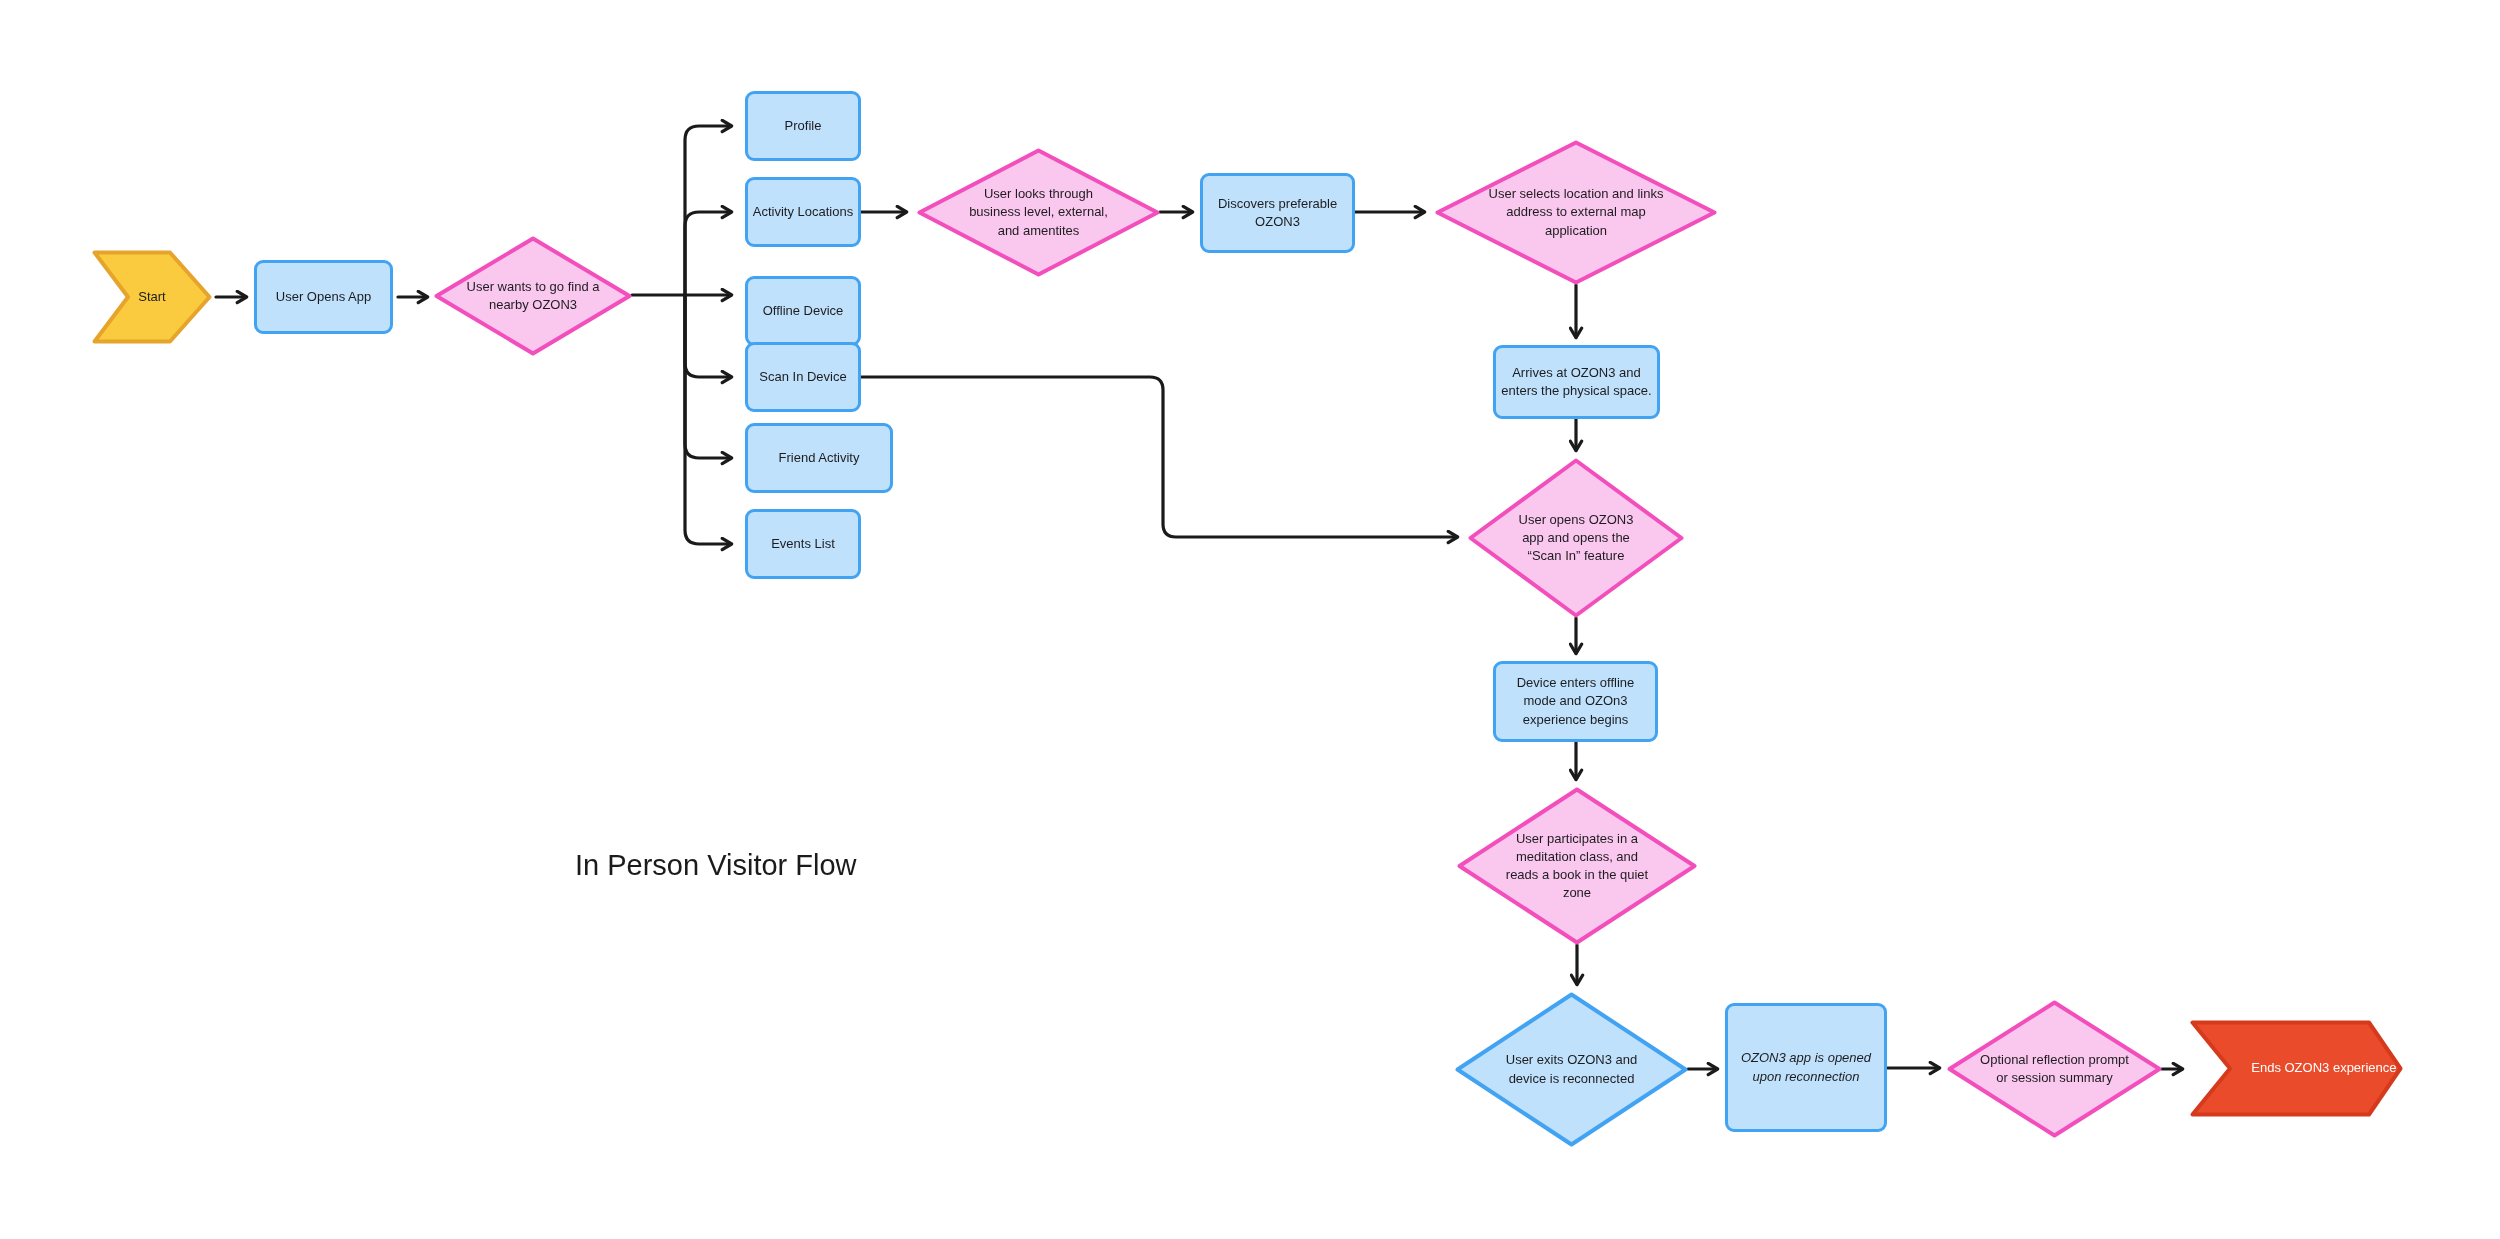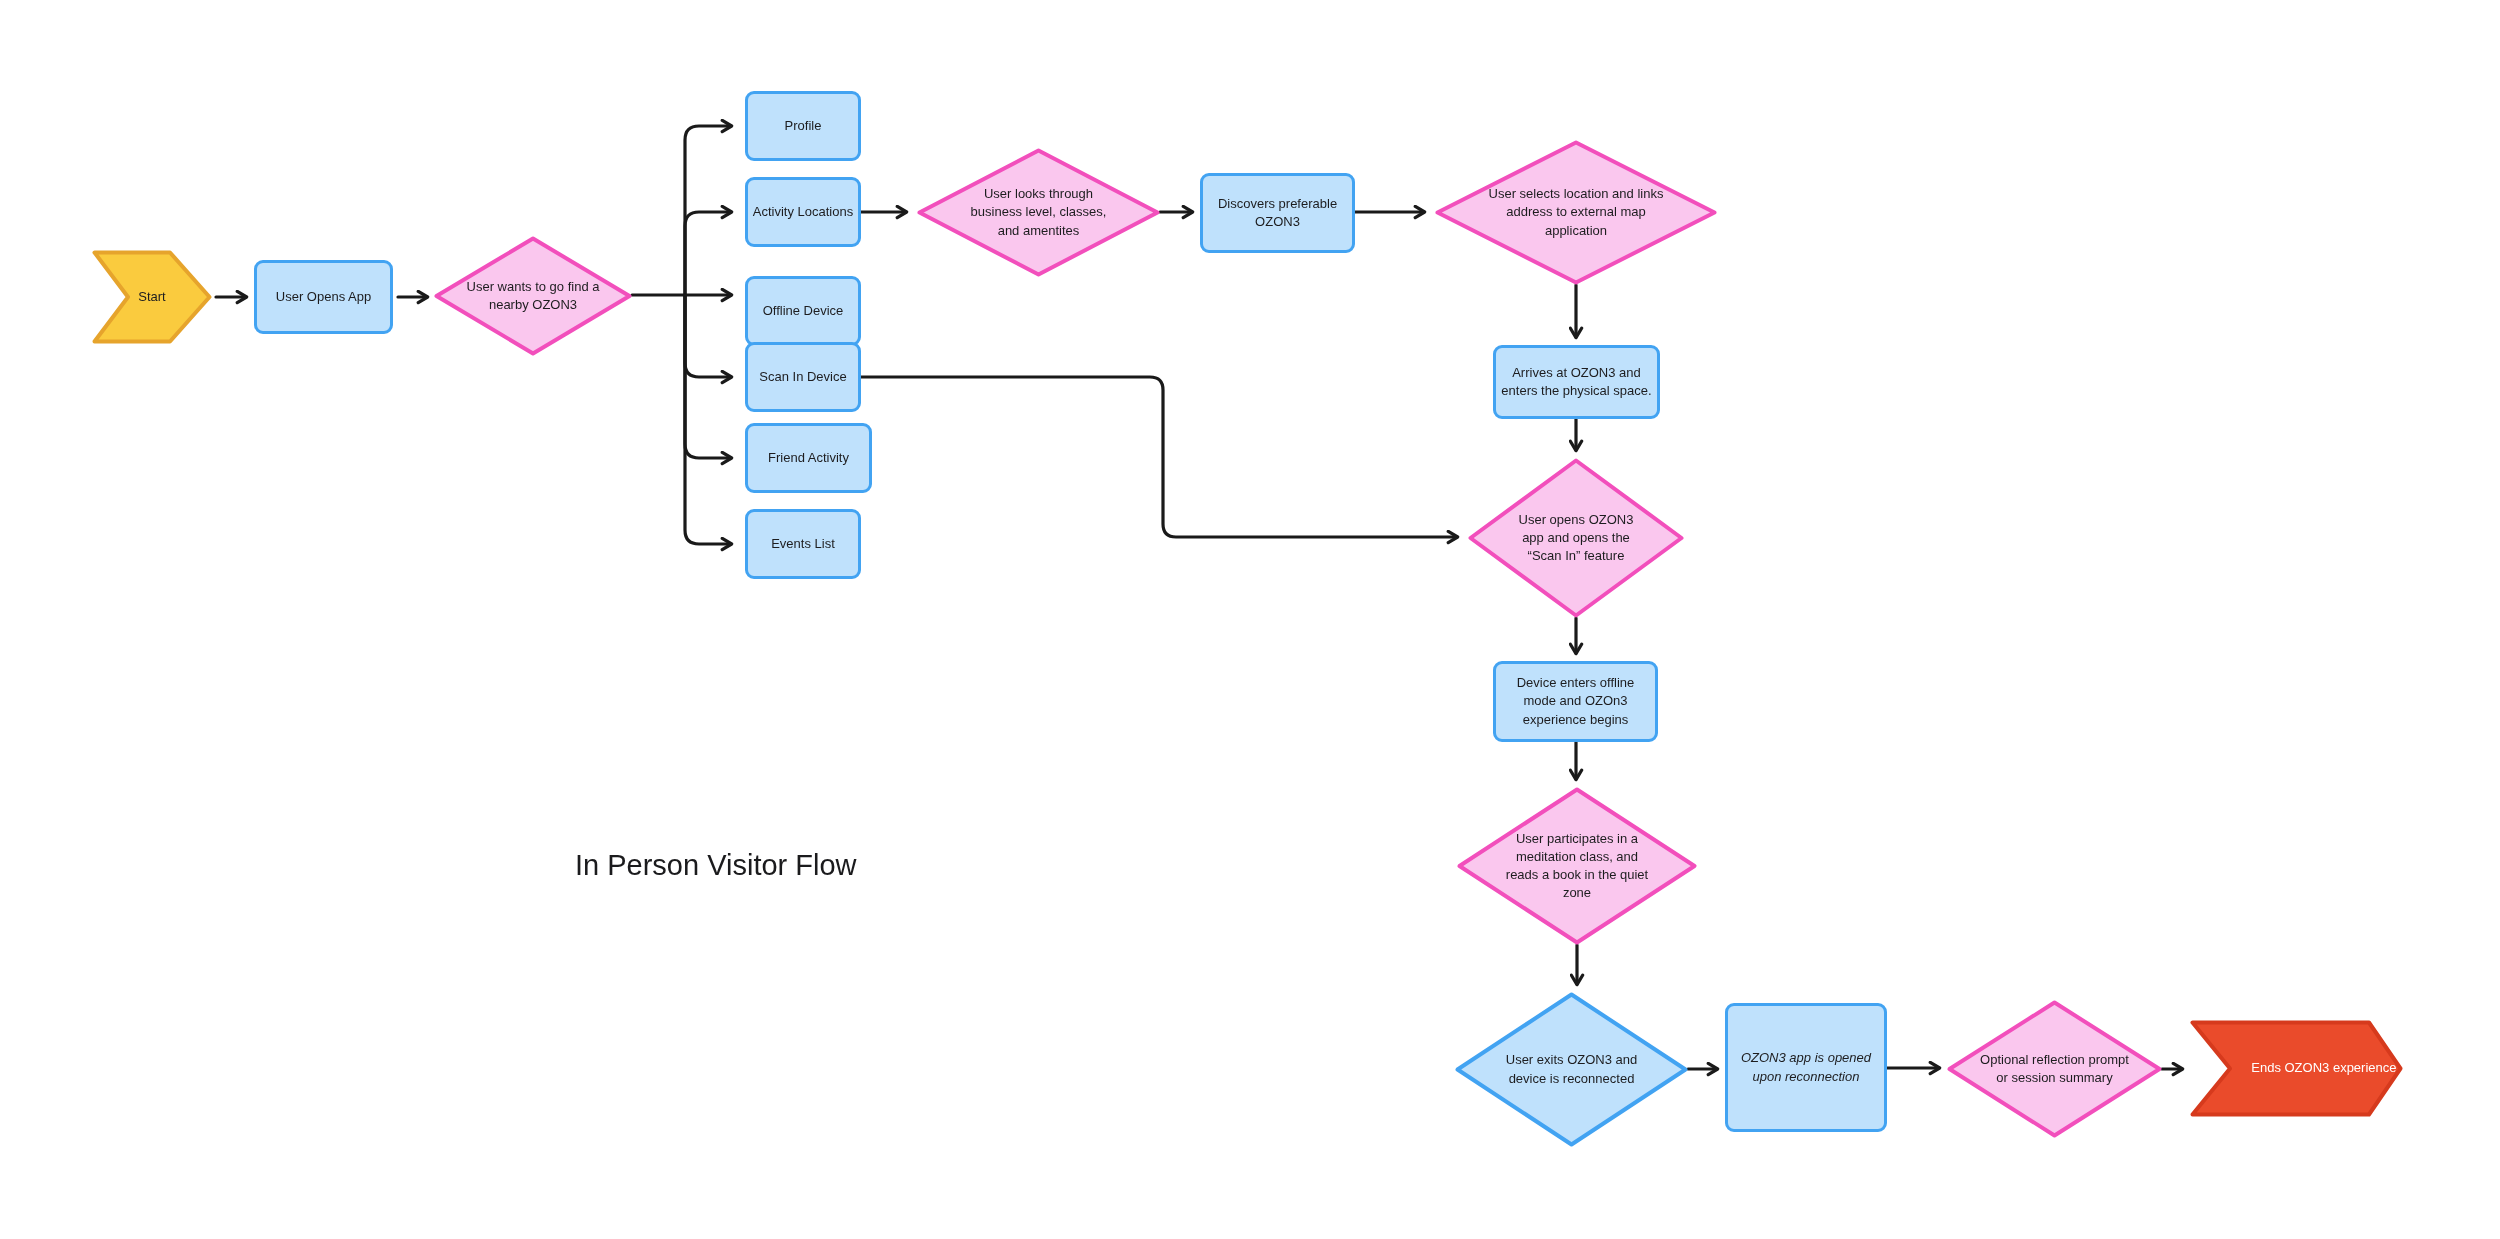--- a/index.html
+++ b/index.html
@@ -106,38 +106,38 @@
         <div class="node-label">
           <span>Offline Device</span>
         </div>
       </div>
       <div class="node" style="left: 745px; top: 342px; width: 116px; height: 70px;">
         <div class="shape-rect" style="background: rgb(191, 225, 252); border: 3.5px solid rgb(66, 163, 242);"></div>
         <div class="node-label">
           <span>Scan In Device</span>
         </div>
       </div>
-      <div class="node" style="left: 745px; top: 423px; width: 127px; height: 70px;">
+      <div class="node" style="left: 745px; top: 423px; width: 104px; height: 70px; padding-left: 44px;">
         <div class="shape-rect" style="background: rgb(191, 225, 252); border: 3.5px solid rgb(66, 163, 242);"></div>
         <div class="node-label">
           <span>Friend Activity</span>
         </div>
       </div>
       <div class="node" style="left: 745px; top: 509px; width: 116px; height: 70px;">
         <div class="shape-rect" style="background: rgb(191, 225, 252); border: 3.5px solid rgb(66, 163, 242);"></div>
         <div class="node-label">
           <span>Events List</span>
         </div>
       </div>
       <div class="node" style="left: 917px; top: 148px; width: 243px; height: 129px;">
         <svg width="243" height="129" viewBox="0 0 243 129">
           <polygon points="121.5,2.5 240.5,64.5 121.5,126.5 2.5,64.5" fill="#FAC7EE" stroke="#F24FBC" stroke-width="4" stroke-linejoin="round"></polygon>
         </svg>
         <div class="node-label">
-          <span style="width: 160px;">User looks through business level, classes, and amentites</span>
+          <span style="width: 160px;">User looks through business level, external, and amentites</span>
         </div>
       </div>
       <div class="node" style="left: 1200px; top: 173px; width: 155px; height: 80px;">
         <div class="shape-rect" style="background: rgb(191, 225, 252); border: 3.5px solid rgb(66, 163, 242);"></div>
         <div class="node-label">
           <span style="width: 150px;">Discovers preferable OZON3</span>
         </div>
       </div>
       <div class="node" style="left: 1435px; top: 140px; width: 282px; height: 145px;">
         <svg width="282" height="145" viewBox="0 0 282 145">

